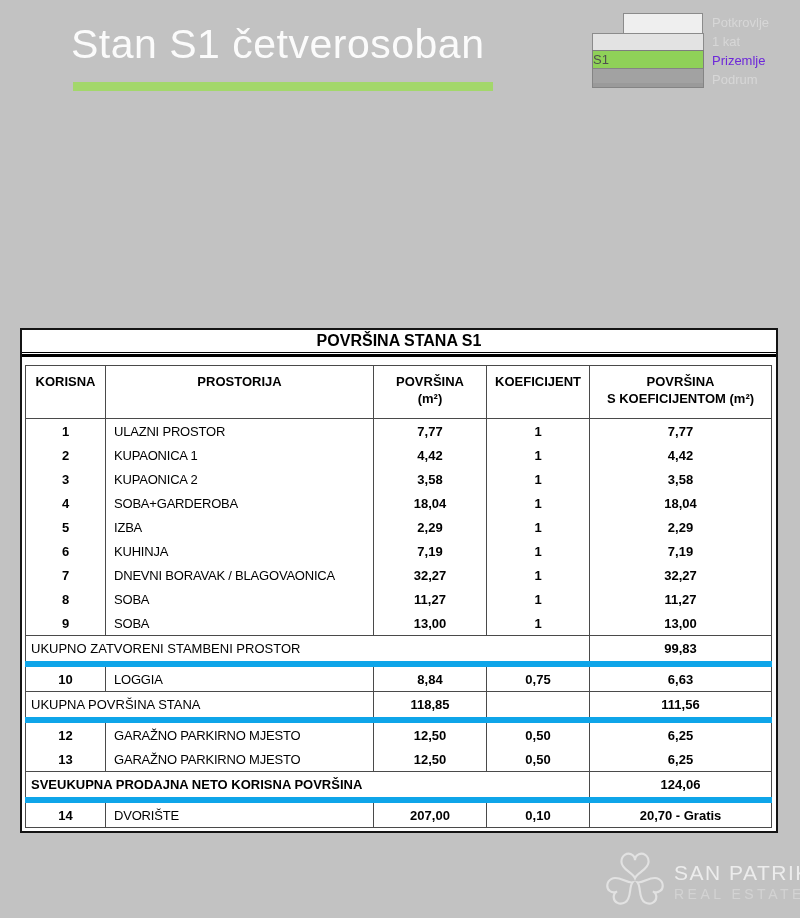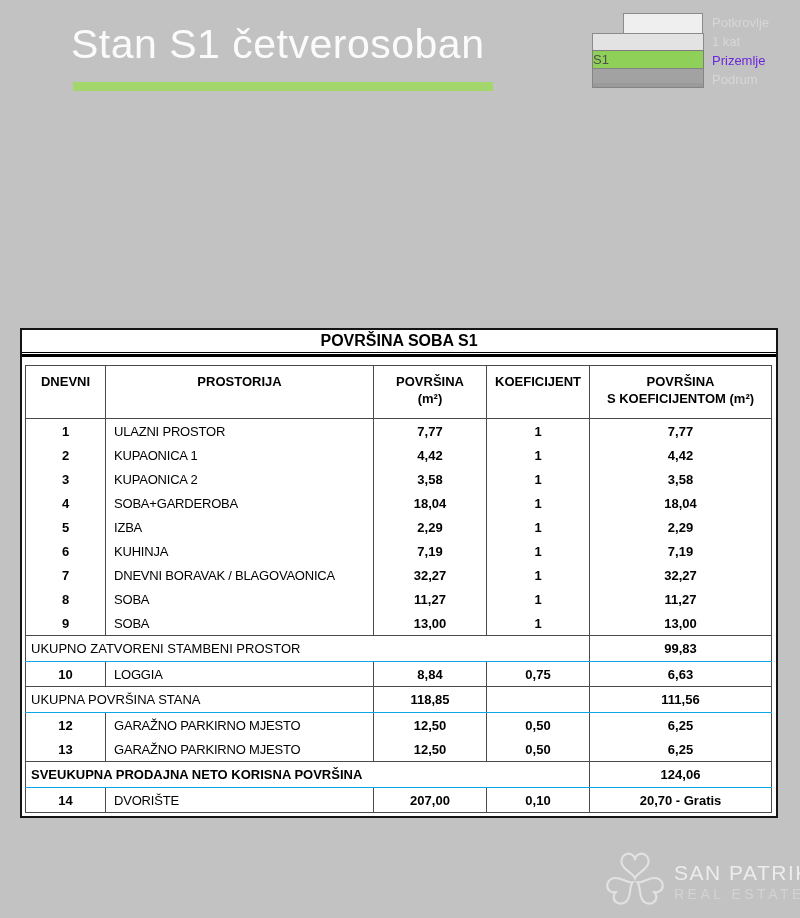--- a/index.html
+++ b/index.html
@@ -35,21 +35,21 @@
               table-layout:fixed;font-size:13px;color:#000;}
   table.areas,table.areas th,table.areas td{border:0;}
   table.areas{border:1px solid #4a4a4a;}
   .areas th+th,.areas td+td{border-left:1px solid #4a4a4a;}
   .areas thead th{height:44px;vertical-align:top;padding-top:7px;font-weight:bold;
                   font-size:13px;border-bottom:1px solid #4a4a4a;line-height:17px;}
   .areas td{height:24px;vertical-align:middle;padding:0;}
   .c-no{text-align:center;font-weight:bold;}
   .c-name{text-align:left;padding-left:8px !important;font-weight:400;letter-spacing:-0.2px;}
   .c-val{text-align:center;font-weight:bold;}
-  tr.tr-line td{border-top:1px solid #4a4a4a;border-bottom:1px solid #0ea5e9;height:25px;}
+  tr.tr-line td{border-top:1px solid #4a4a4a;border-bottom:6px solid #0ea5e9;height:25px;}
   .sub-label{text-align:left;padding-left:5px !important;font-weight:400;}
   .sub-label.bold{font-weight:bold;}
 
   
   .brand{position:absolute;left:605px;top:851px;display:flex;align-items:center;gap:9px;}
   .brand-icon{width:60px;height:60px;flex:0 0 auto;}
   .brand-text .line1{font-size:21px;color:#ececec;letter-spacing:1.5px;white-space:nowrap;}
   .brand-text .line2{font-size:14px;color:#d3d3d3;letter-spacing:3.5px;white-space:nowrap;margin-top:1px;}
 </style>
 </head>
@@ -68,35 +68,35 @@
     </div>
     <div class="fd-box fd-basement"></div>
 
     <div class="fd-label fl-0">Potkrovlje</div>
     <div class="fd-label fl-1">1 kat</div>
     <div class="fd-label fl-2 active">Prizemlje</div>
     <div class="fd-label fl-3">Podrum</div>
   </div>
 
   <div class="panel">
-    <div class="panel-title">POVRŠINA SOBA S1</div>
+    <div class="panel-title">POVRŠINA STANA S1</div>
     <div class="panel-title-rule"></div>
 
     <table class="areas">
       <colgroup>
         <col style="width:80px">
           <col style="width:268px">
           <col style="width:113px">
         <col style="width:103px">
           <col style="width:182px">
       </colgroup>
       <thead>
         <tr>
           <th>
-            <div>DNEVNI</div>
+            <div>KORISNA</div>
             </th>
           <th>
             <div>PROSTORIJA</div>
             </th>
           <th>
             <div>POVRŠINA</div>
             <div>(m²)</div>
             </th>
           <th>
             <div>KOEFICIJENT</div>

